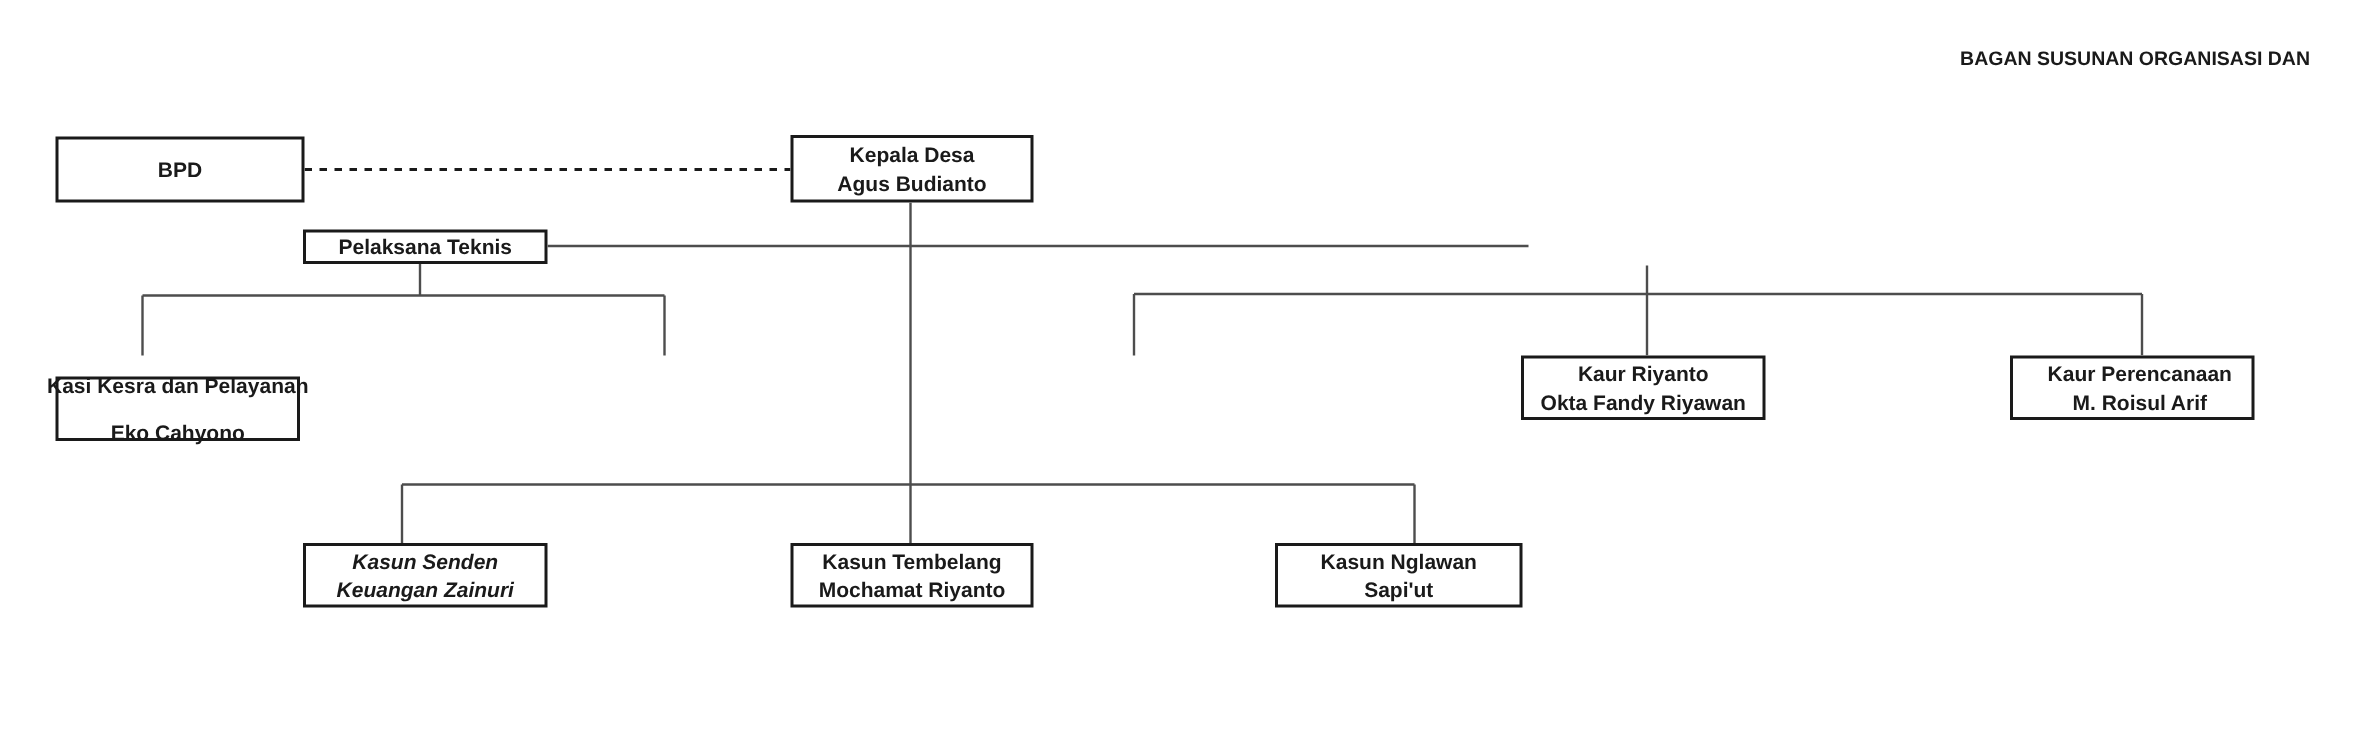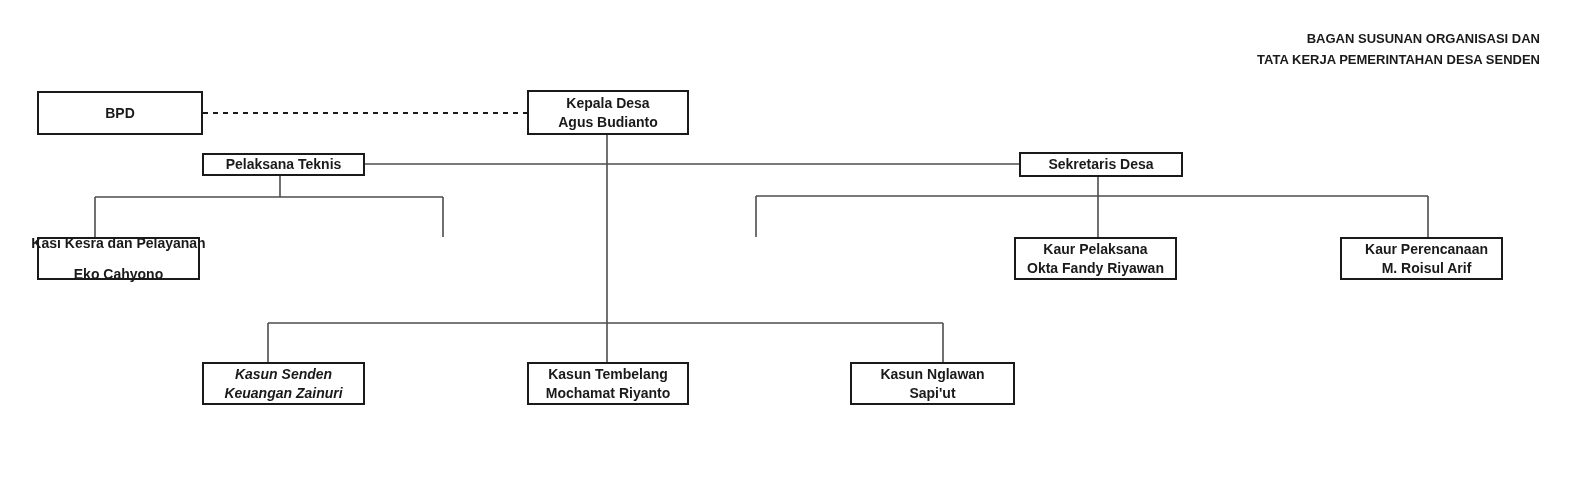--- a/index.html
+++ b/index.html
@@ -61,37 +61,36 @@
     width: max-content;
     white-space: nowrap;
     line-height: 19px;
     text-align: center;
   }
   
   #n-bpd               { left: 37px;   top: 91px;  width: 166px; height: 44px; }
   #n-kepala-desa       { left: 527px;  top: 90px;  width: 162px; height: 45px; }
   #n-pelaksana-teknis  { left: 202px;  top: 153px; width: 163px; height: 23px; }
   #n-sekretaris-desa   { left: 1019px; top: 152px; width: 164px; height: 25px; }
-  #n-kasi-kesra        { left: 37px;   top: 237px; width: 163px; height: 43px; gap: 12px; }
+  #n-kasi-kesra        { left: 37px;   top: 251px; width: 163px; height: 43px; gap: 12px; }
   #n-kasi-pemerintahan { left: 365px;  top: 237px; width: 162px; height: 43px; }
   #n-kaur-umum         { left: 688px;  top: 237px; width: 163px; height: 43px; }
   #n-kaur-keuangan     { left: 1014px; top: 237px; width: 163px; height: 43px; }
   #n-kaur-perencanaan  { left: 1340px; top: 237px; width: 163px; height: 43px; padding-left: 10px; }
   #n-kasun-senden      { left: 202px;  top: 362px; width: 163px; height: 43px; font-style: italic; }
   #n-kasun-tembelang   { left: 527px;  top: 362px; width: 162px; height: 43px; }
   #n-kasun-nglawan     { left: 850px;  top: 362px; width: 165px; height: 43px; }
 </style>
 </head>
 <body>
 
 <div class="canvas">
 
   <div class="chart-title">
     <div>BAGAN SUSUNAN ORGANISASI DAN</div>
-    <div>TATA KERJA PEMERINTAHAN DESA SENDEN</div>
   </div>
 
   <svg class="connectors" viewBox="0 0 1576 488">
     <line class="dashed" x1="203" y1="113" x2="527" y2="113"></line>
     <line x1="607" y1="135" x2="607" y2="362"></line>
     <line x1="365" y1="164" x2="1019" y2="164"></line>
     <line x1="280" y1="176" x2="280" y2="197"></line>
     <line x1="95" y1="197" x2="443" y2="197"></line>
     <line x1="95" y1="197" x2="95" y2="237"></line>
     <line x1="443" y1="197" x2="443" y2="237"></line>
@@ -110,33 +109,30 @@
 
   <div class="node" id="n-pelaksana-teknis">
     <div class="line">Pelaksana Teknis</div>
   </div>
 
   <div class="node" id="n-kepala-desa">
     <div class="line">Kepala Desa</div>
     <div class="line">Agus Budianto</div>
   </div>
 
-  <div class="node" id="n-sekretaris-desa">
-    <div class="line">Sekretaris Desa</div>
-  </div>
 
   <div class="node" id="n-kasi-kesra">
     <div class="line">Kasi Kesra dan Pelayanan</div>
     <div class="line">Eko Cahyono</div>
   </div>
 
 
 
   <div class="node" id="n-kaur-keuangan">
-    <div class="line">Kaur Pelaksana</div>
+    <div class="line">Kaur Riyanto</div>
     <div class="line">Okta Fandy Riyawan</div>
   </div>
 
   <div class="node" id="n-kaur-perencanaan">
     <div class="line">Kaur Perencanaan</div>
     <div class="line">M. Roisul Arif</div>
   </div>
 
   <div class="node" id="n-kasun-senden">
     <div class="line">Kasun Senden</div>

